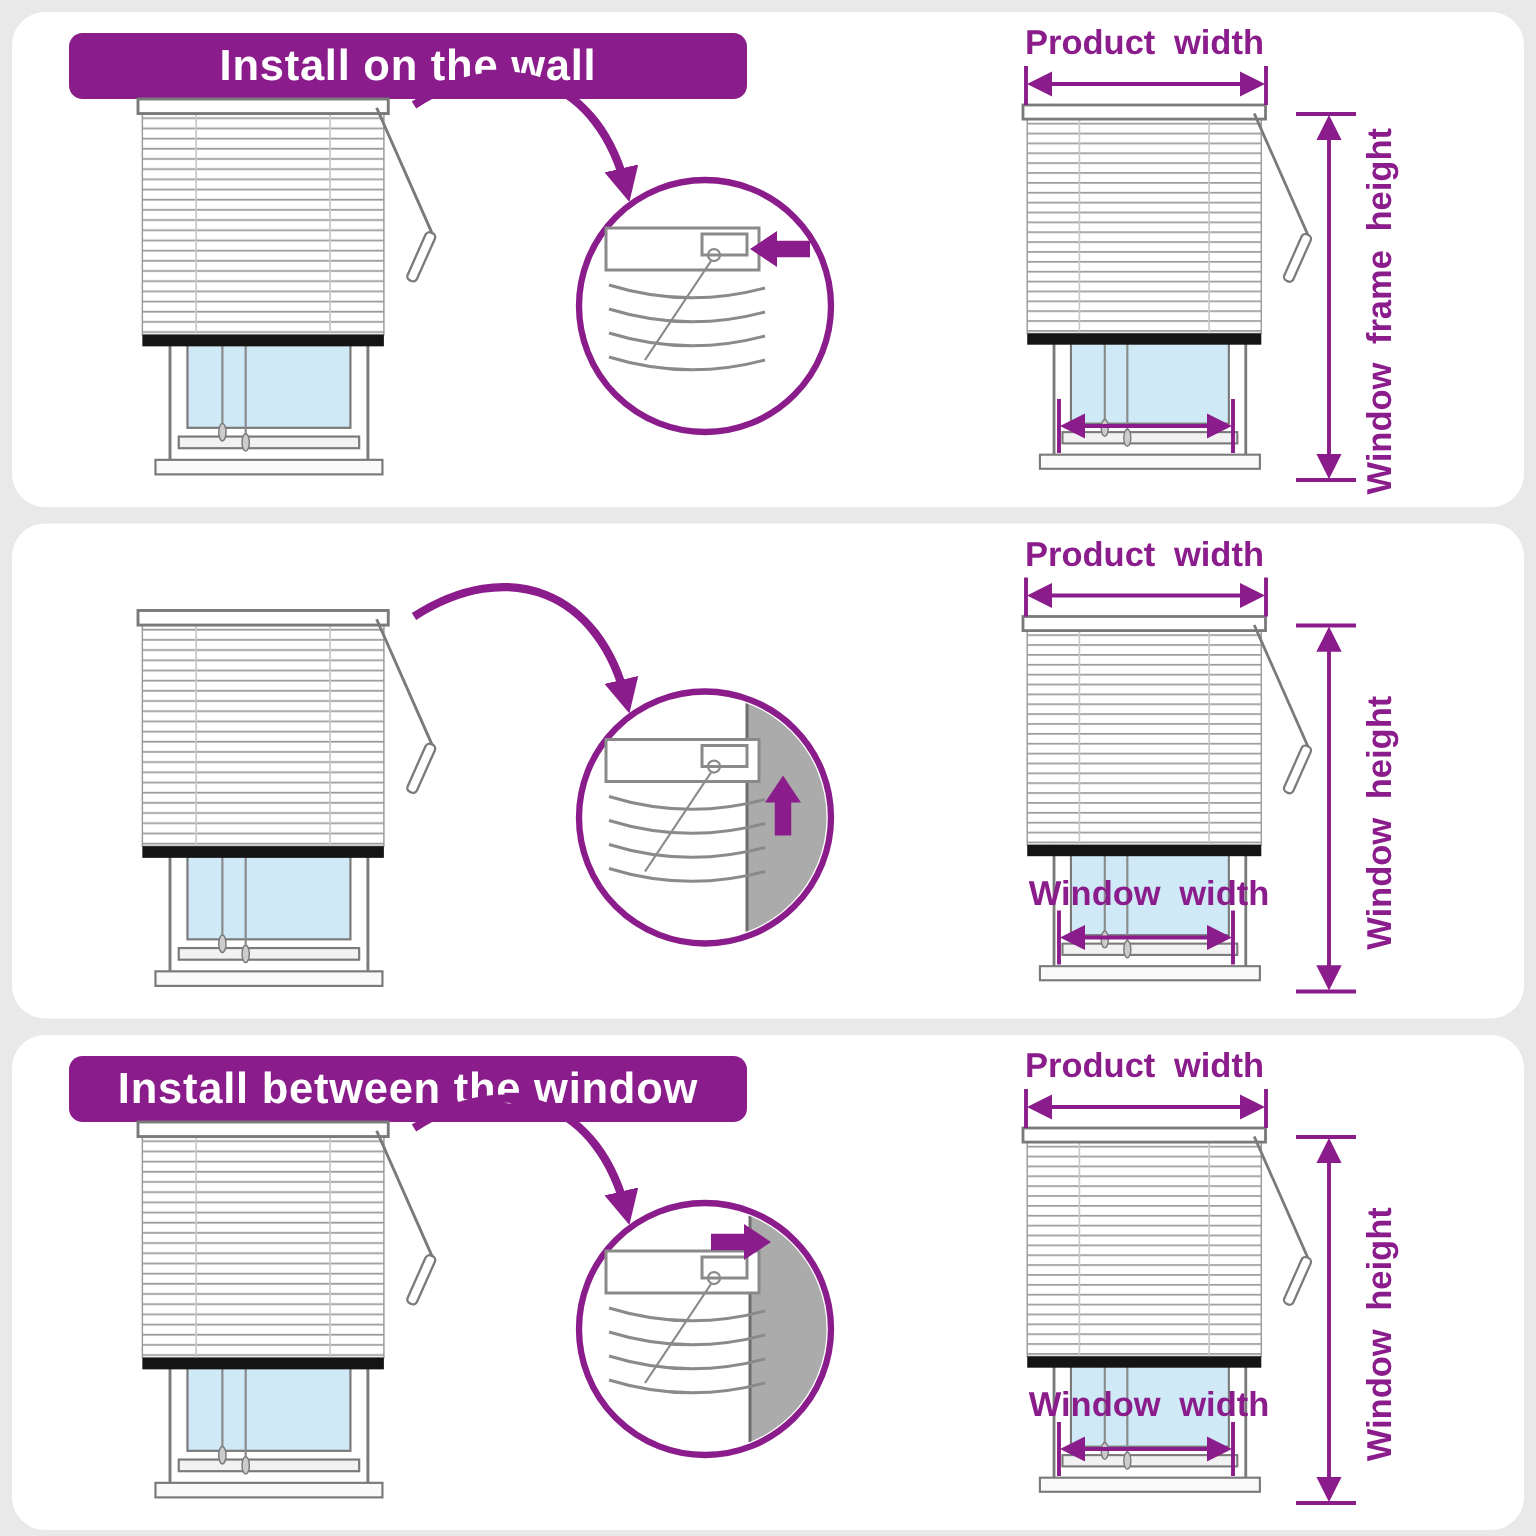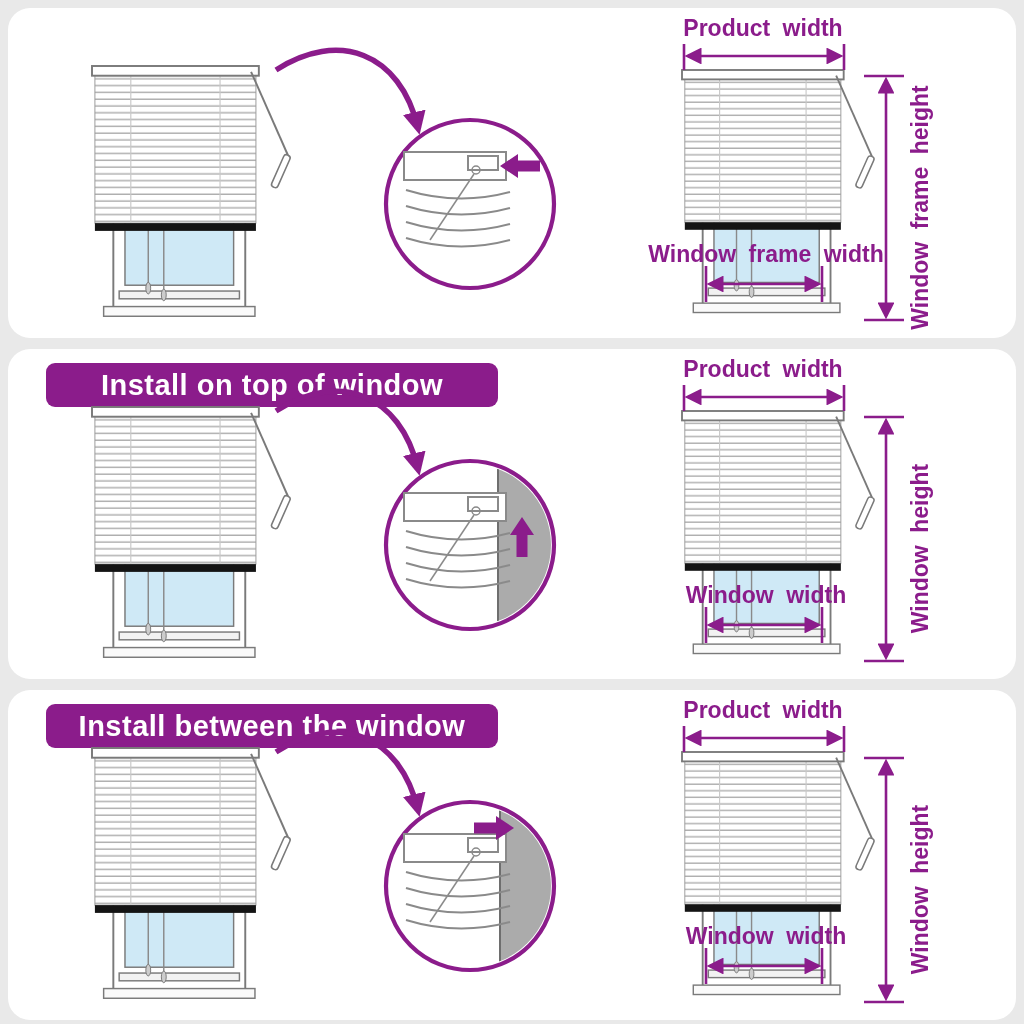--- a/index.html
+++ b/index.html
@@ -85,20 +85,23 @@
       <path d="M-56,18 q52,16 104,2" fill="none" stroke="#8a8a8a" stroke-width="2"></path>
       <path d="M-56,34 q52,16 104,2" fill="none" stroke="#8a8a8a" stroke-width="2"></path>
       <path d="M-56,50 q52,16 104,2" fill="none" stroke="#8a8a8a" stroke-width="2"></path>
     </g>
 
     <path id="block-arrow" d="M0,0 L18,-12 L18,-5.5 L40,-5.5 L40,5.5 L18,5.5 L18,12 Z"></path>
   </defs>
 </svg>
 
 <section class="panel" style="top:8px;">
+  <div class="banner">
+    <span class="banner-text">Install on the wall</span>
+  </div>
   <svg class="art" width="1008" height="330" viewBox="0 0 1008 330">
     <use href="#blind-fig" transform="translate(84,58) scale(0.97)"></use>
     <path class="curve" d="M268,62 C330,22 392,44 410,120" marker-end="url(#ahc)"></path>
     <g transform="translate(462,196)">
       <use href="#detail-ring"></use>
       <use href="#xsection" transform="translate(-8,-16)"></use>
       <use href="#block-arrow" class="blockarrow" transform="translate(30,-38)"></use>
     </g>
     <g>
       <use href="#blind-fig" transform="translate(674,62) scale(0.94)"></use>
@@ -110,27 +113,23 @@
         <line x1="856" y1="68" x2="896" y2="68"></line>
         <line x1="856" y1="312" x2="896" y2="312"></line>
         <line x1="702" y1="276" x2="810" y2="276" marker-start="url(#ah)" marker-end="url(#ah)"></line>
         <line x1="698" y1="258" x2="698" y2="294"></line>
         <line x1="814" y1="258" x2="814" y2="294"></line>
       </g>
     </g>
   </svg>
   <div class="lbl product">Product width</div>
   <div class="lbl vert">Window frame height</div>
-  <div class="lbl inner">Window frame width</div>
 </section>
 
 <section class="panel" style="top:349px;">
-  <div class="banner">
-    <span class="banner-text">Install on top of window</span>
-  </div>
   <svg class="art" width="1008" height="330" viewBox="0 0 1008 330">
     <defs>
       <clipPath id="clip-p2">
           <circle cx="0" cy="0" r="81"></circle>
         </clipPath>
     </defs>
     <use href="#blind-fig" transform="translate(84,58) scale(0.97)"></use>
     <path class="curve" d="M268,62 C330,22 392,44 410,120" marker-end="url(#ahc)"></path>
     <g transform="translate(462,196)">
       <use href="#detail-ring"></use>

